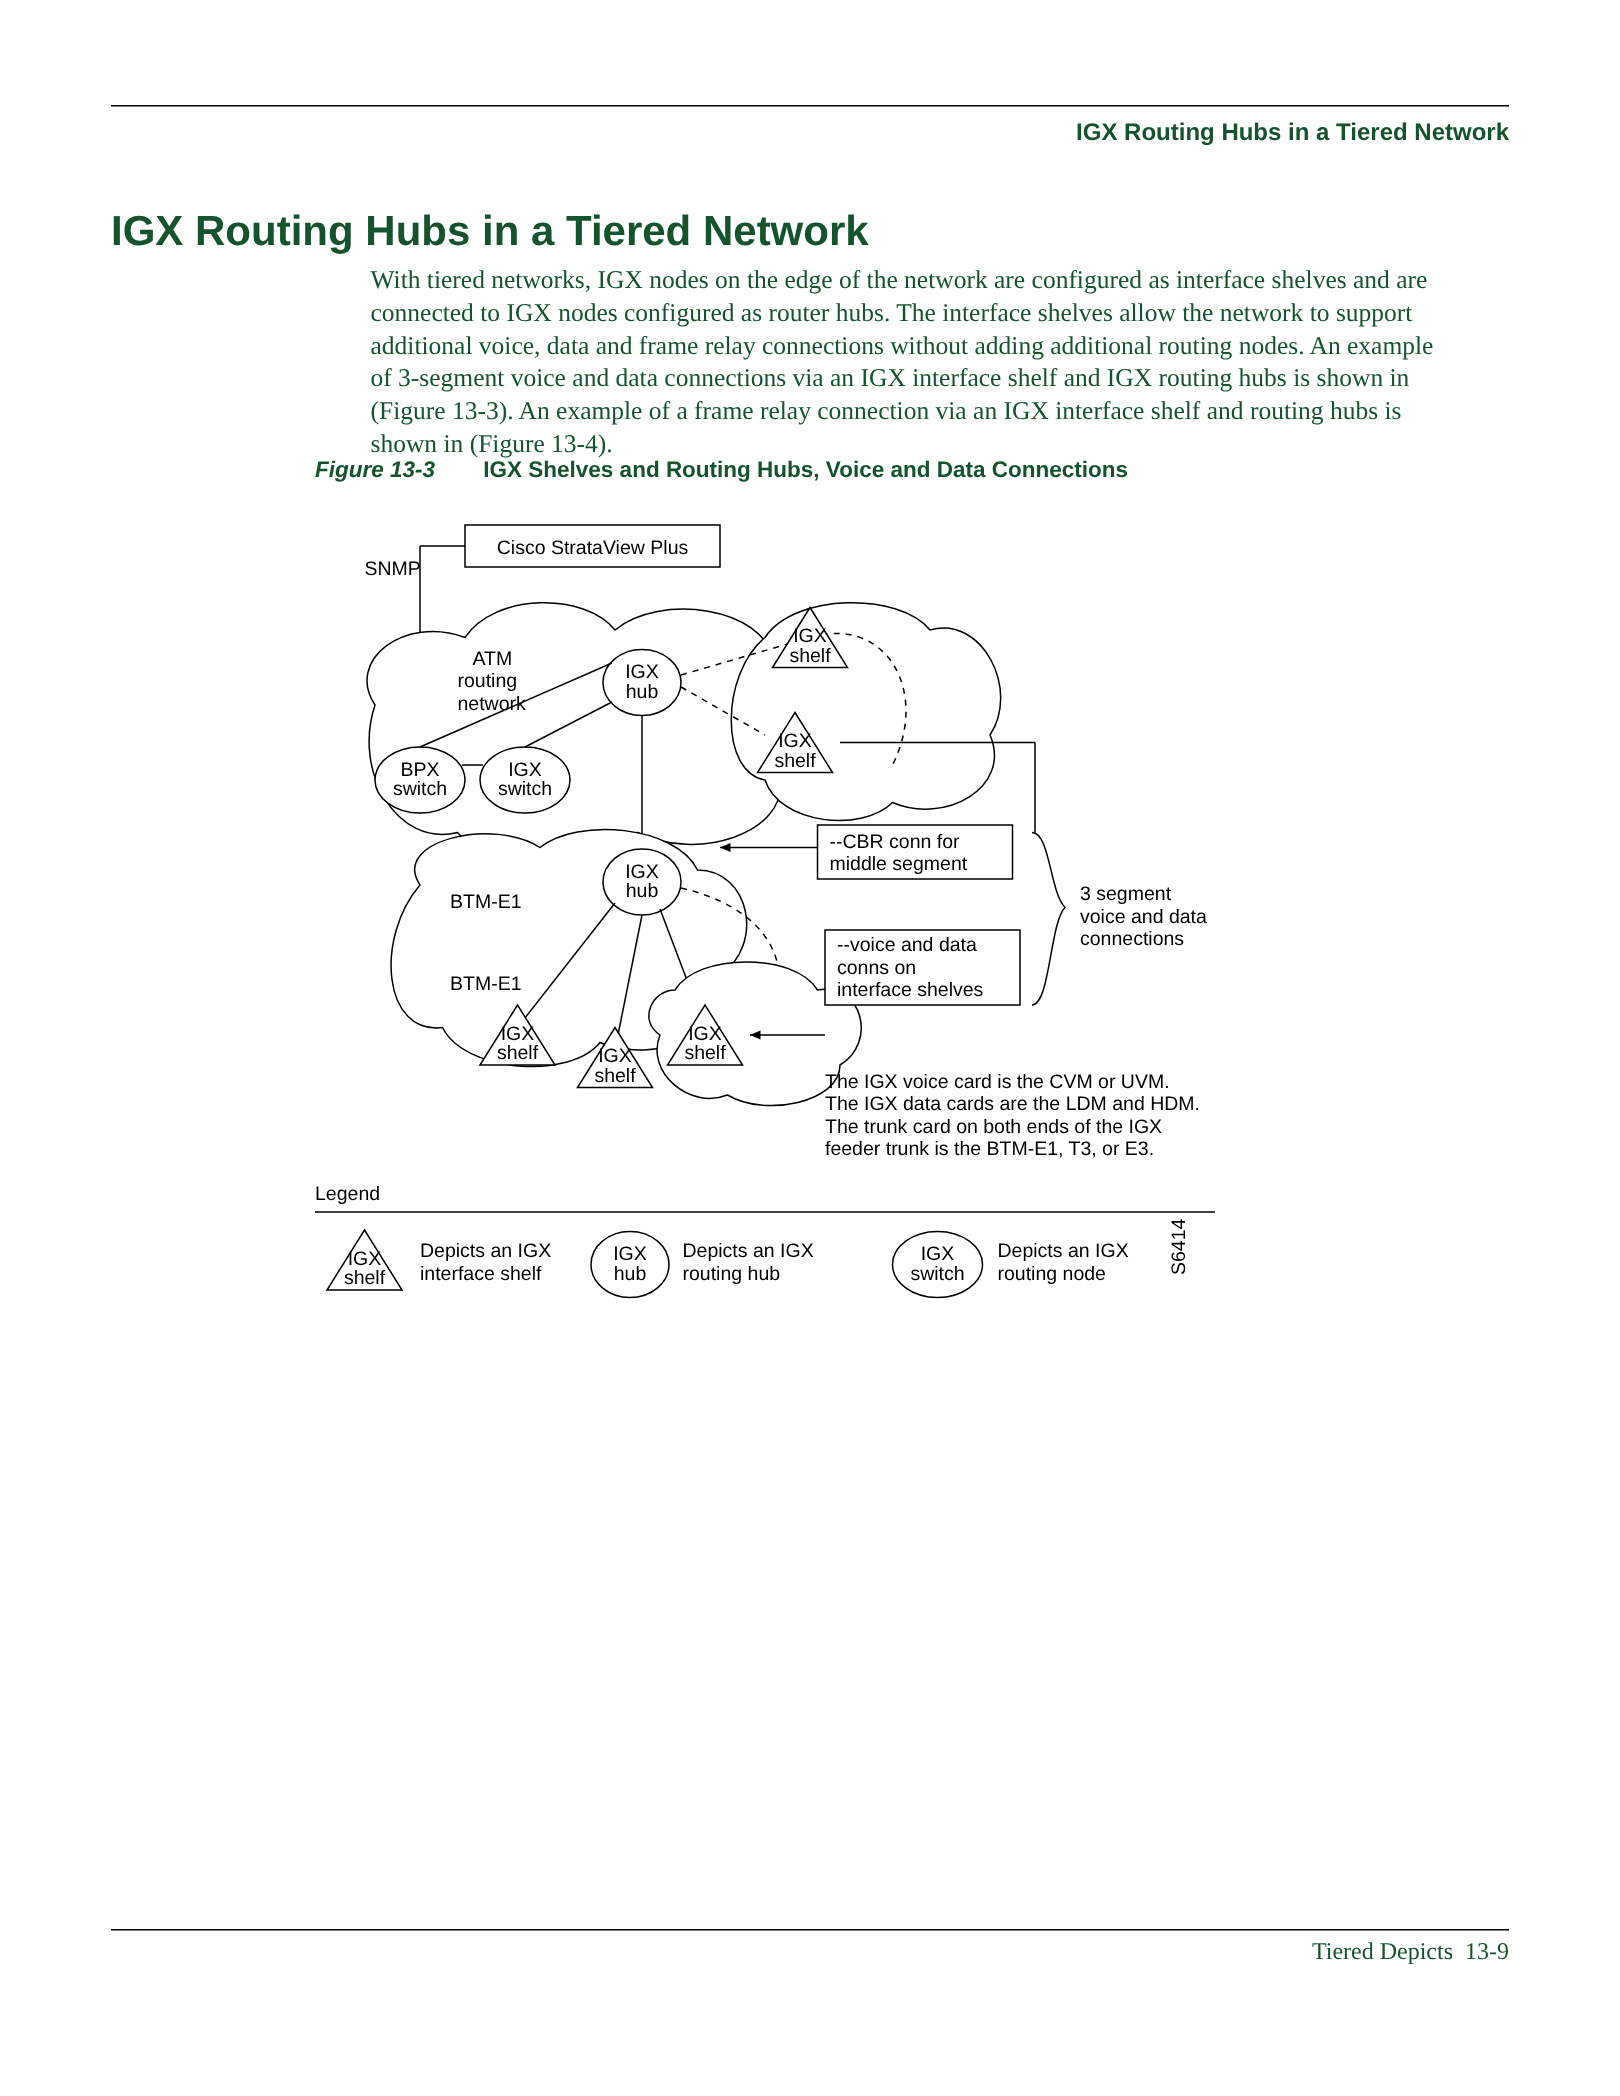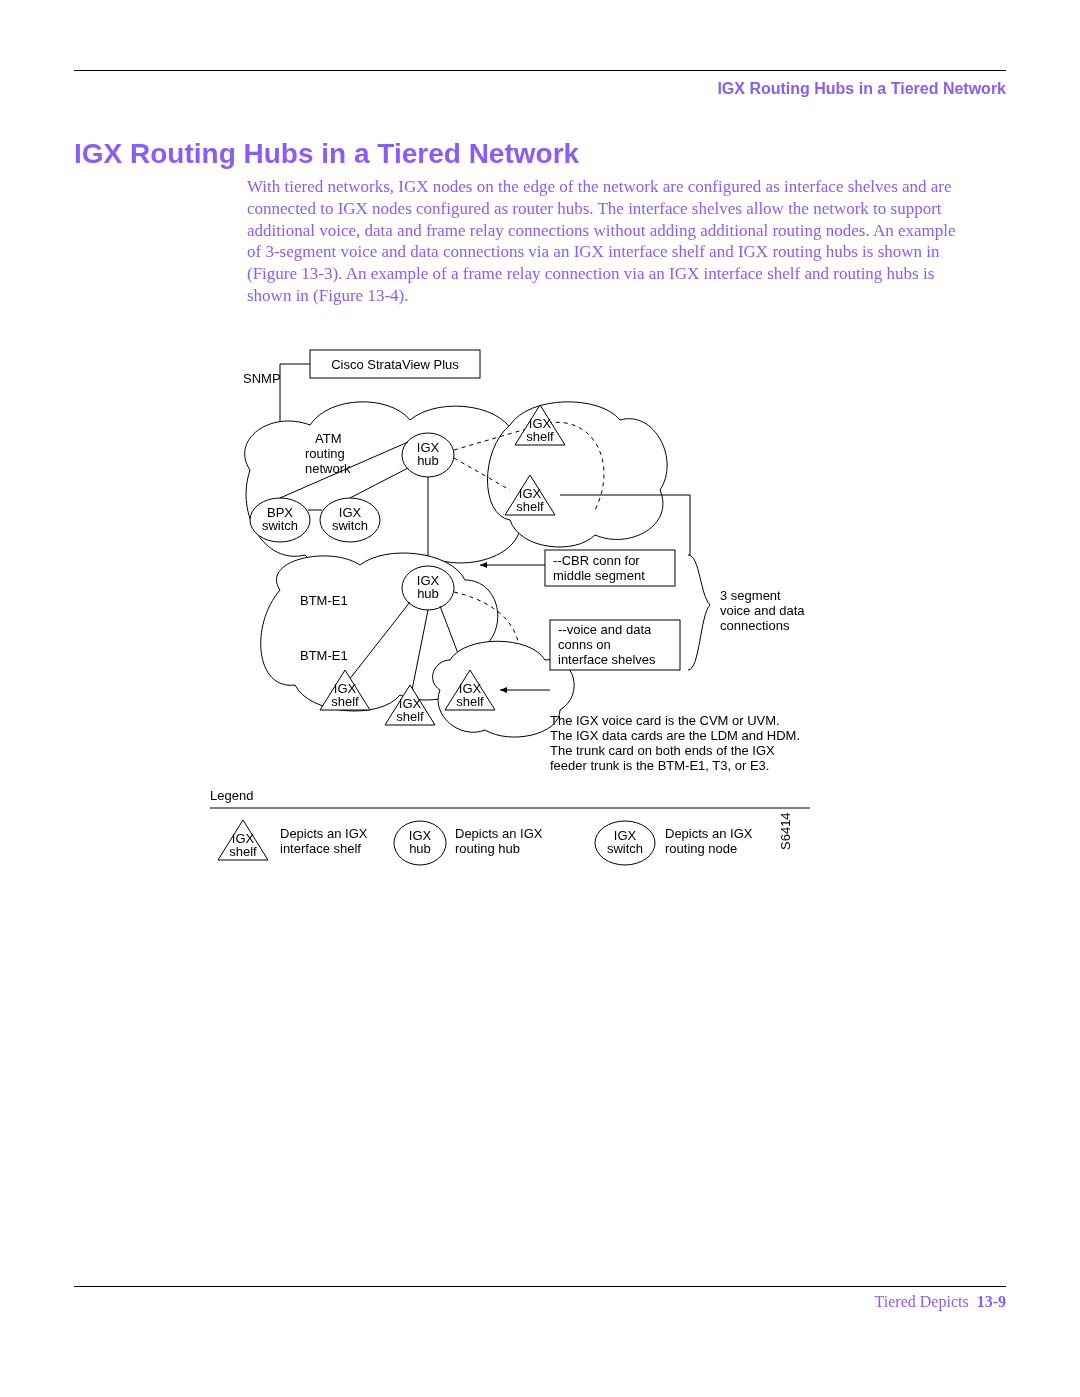--- a/index.html
+++ b/index.html
@@ -1,41 +1,45 @@
 <!DOCTYPE html>
 <html><head>
 <meta charset="utf-8">
 <style>
   html,body{margin:0;padding:0;background:#fff;}
-  .page{width:1080px;height:1397px;position:relative;font-family:"Times New Roman",Times,serif;color:#8b5cf6;}
+  .page{width:1080px;height:1397px;position:relative;font-family:"Times New Roman",Times,serif;color:#14532d;}
   .rule-top{position:absolute;left:74px;right:74px;top:70px;border-top:1.5px solid #000;}
   .header-right{position:absolute;right:74px;top:80px;font-family:Helvetica,Arial,sans-serif;font-weight:bold;font-size:16px;}
   .h1{position:absolute;left:74px;top:138px;font-family:Helvetica,Arial,sans-serif;font-weight:bold;font-size:28px;}
   .body-text{position:absolute;left:210px;top:176px;width:720px;font-size:17px;line-height:1.28;margin-left:37px;}
   .fig-caption{position:absolute;left:210px;top:305px;font-family:Helvetica,Arial,sans-serif;font-size:15px;}
   .fig-caption .fig-label{font-style:italic;font-weight:bold;margin-right:28px;}
   .fig-caption .fig-title{font-weight:bold;}
   .diagram{position:absolute;left:210px;top:340px;width:720px;height:560px;text-align:center;}
   .diagram svg{width:100%;height:100%;overflow:visible;}
   .diagram text{font-family:Helvetica,Arial,sans-serif;font-size:13px;}
   .footer-rule{position:absolute;left:74px;right:74px;bottom:110px;border-top:1.5px solid #000;}
   .footer-right{position:absolute;right:74px;bottom:86px;font-size:16px;}
-  .footer-right .pg{font-weight:bold;}
+  .footer-right .pg{font-weight:normal;}
 </style>
 </head>
 <body>
 
 <div class="page">
   <div class="rule-top"></div>
   <div class="header-right">IGX Routing Hubs in a Tiered Network</div>
 
   <div class="h1">IGX Routing Hubs in a Tiered Network</div>
 
   <div class="body-text">With tiered networks, IGX nodes on the edge of the network are configured as interface shelves and are connected to IGX nodes configured as router hubs. The interface shelves allow the network to support additional voice, data and frame relay connections without adding additional routing nodes. An example of 3-segment voice and data connections via an IGX interface shelf and IGX routing hubs is shown in (Figure 13-3). An example of a frame relay connection via an IGX interface shelf and routing hubs is shown in (Figure 13-4).</div>
 
+  <div class="fig-caption">
+    <span class="fig-label">Figure 13-3</span>
+    <span class="fig-title">IGX Shelves and Routing Hubs, Voice and Data Connections</span>
+  </div>
 
   <div class="diagram">
     <svg viewBox="0 0 720 560">
       <defs>
         <marker id="arrow" markerWidth="8" markerHeight="8" refX="7" refY="3" orient="auto">
           <path d="M0,0 L7,3 L0,6 Z" fill="#000"></path>
         </marker>
       </defs>
 
       <rect x="100" y="10" width="170" height="28" fill="#fff" stroke="#000"></rect>

